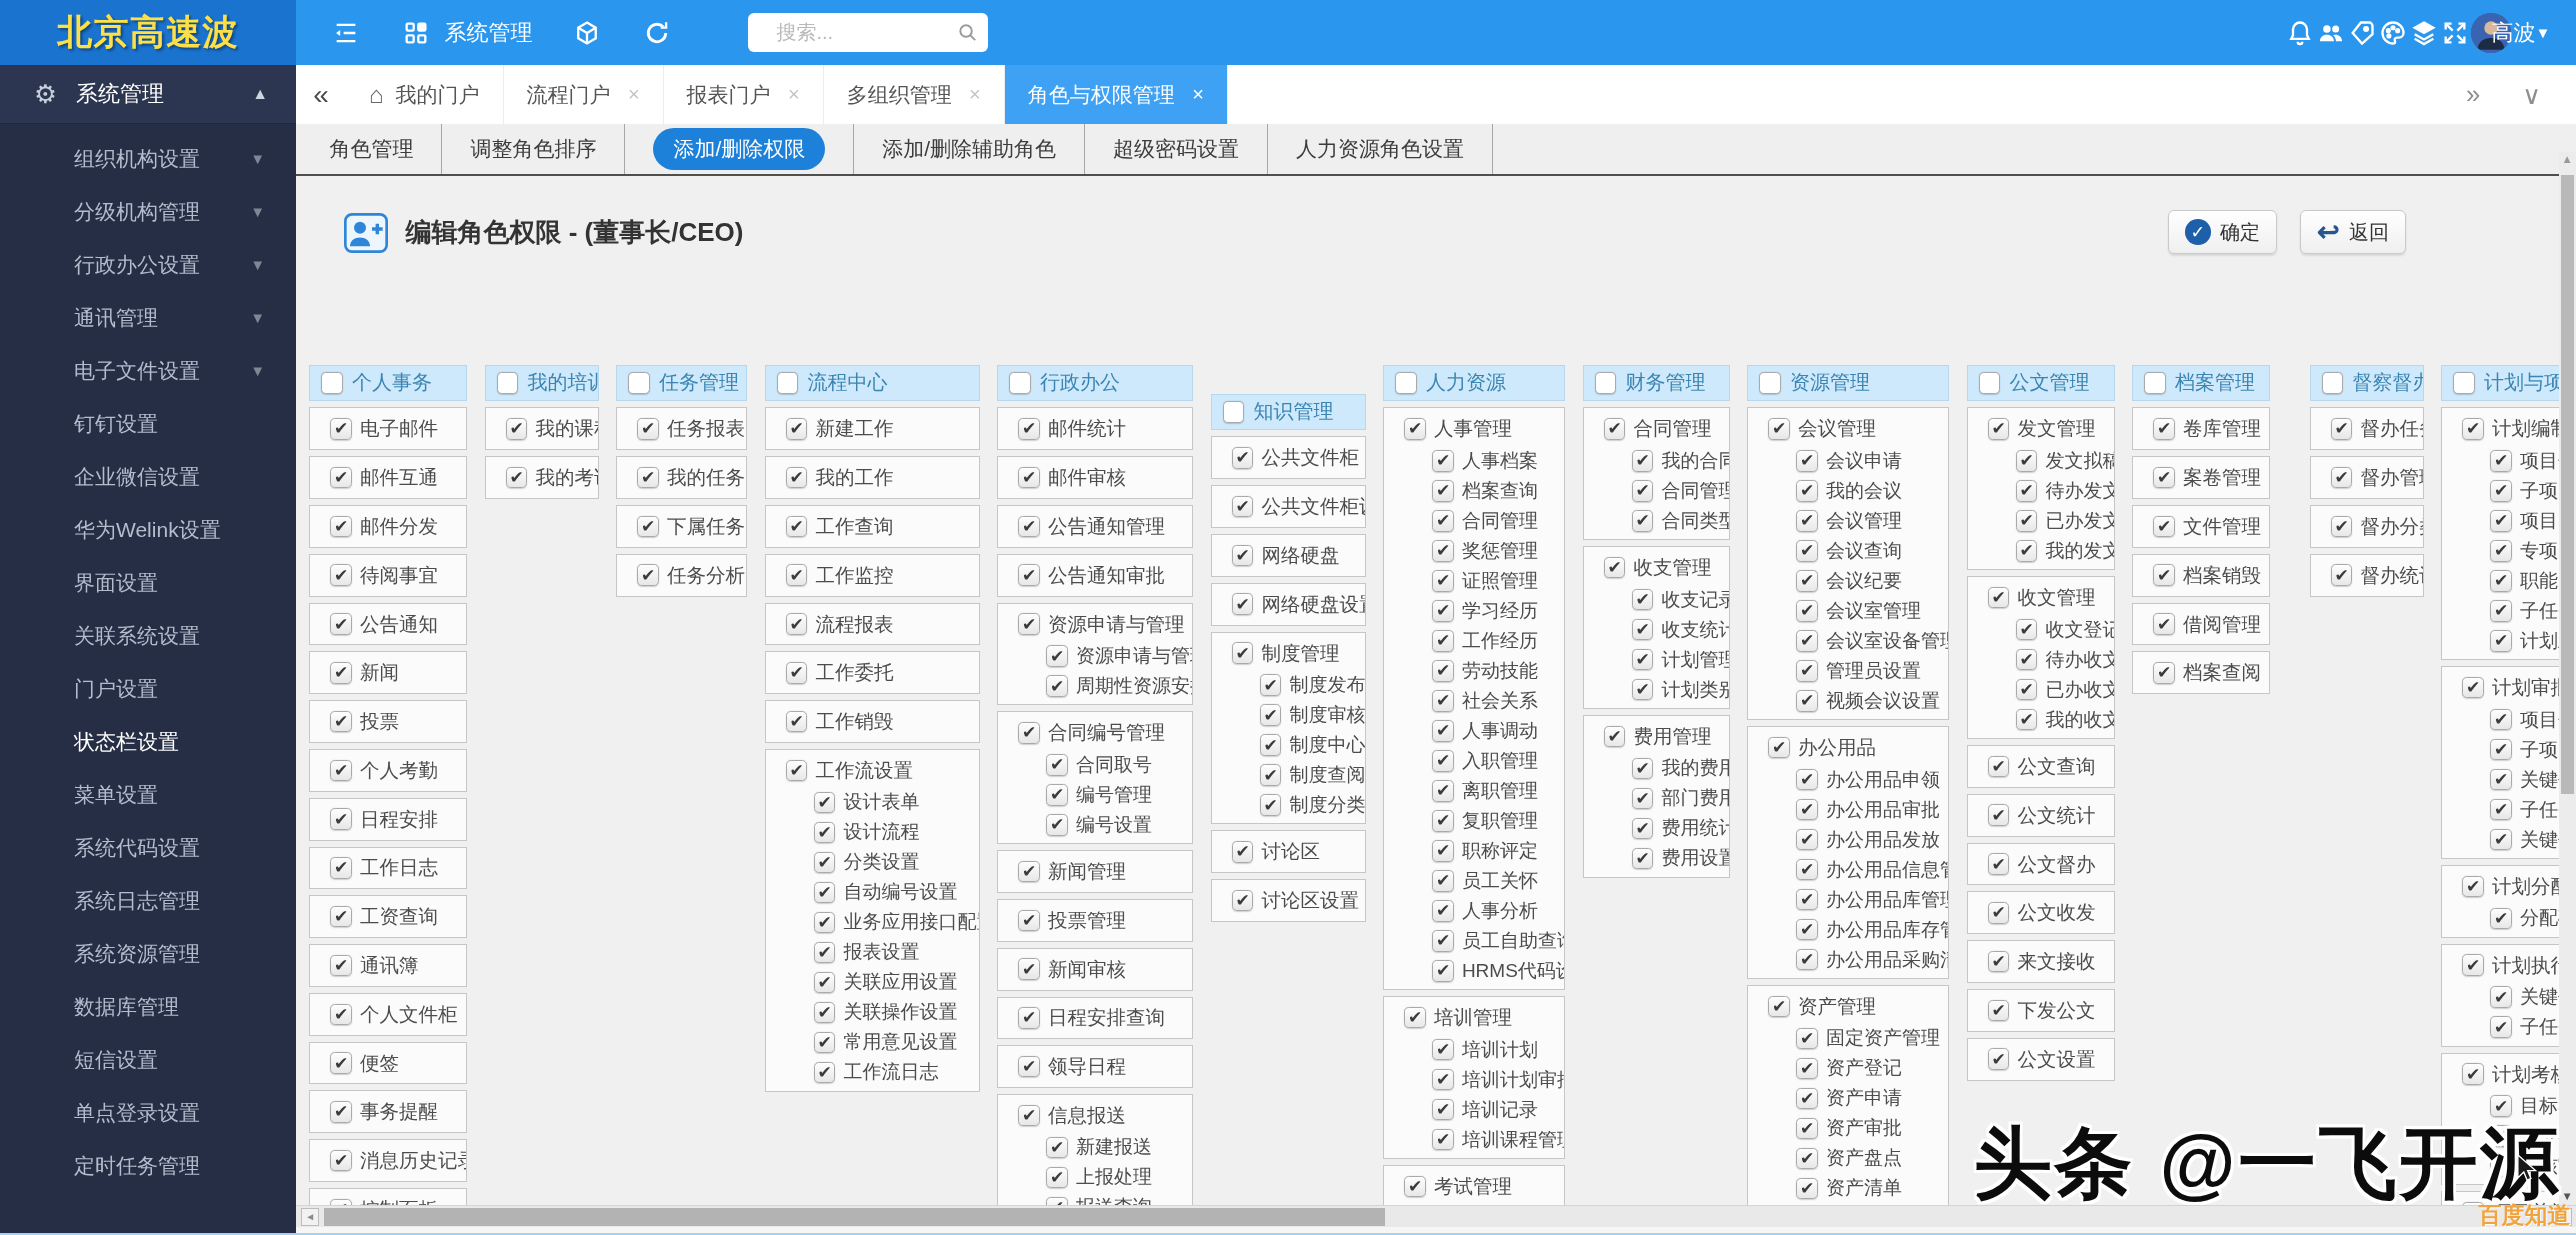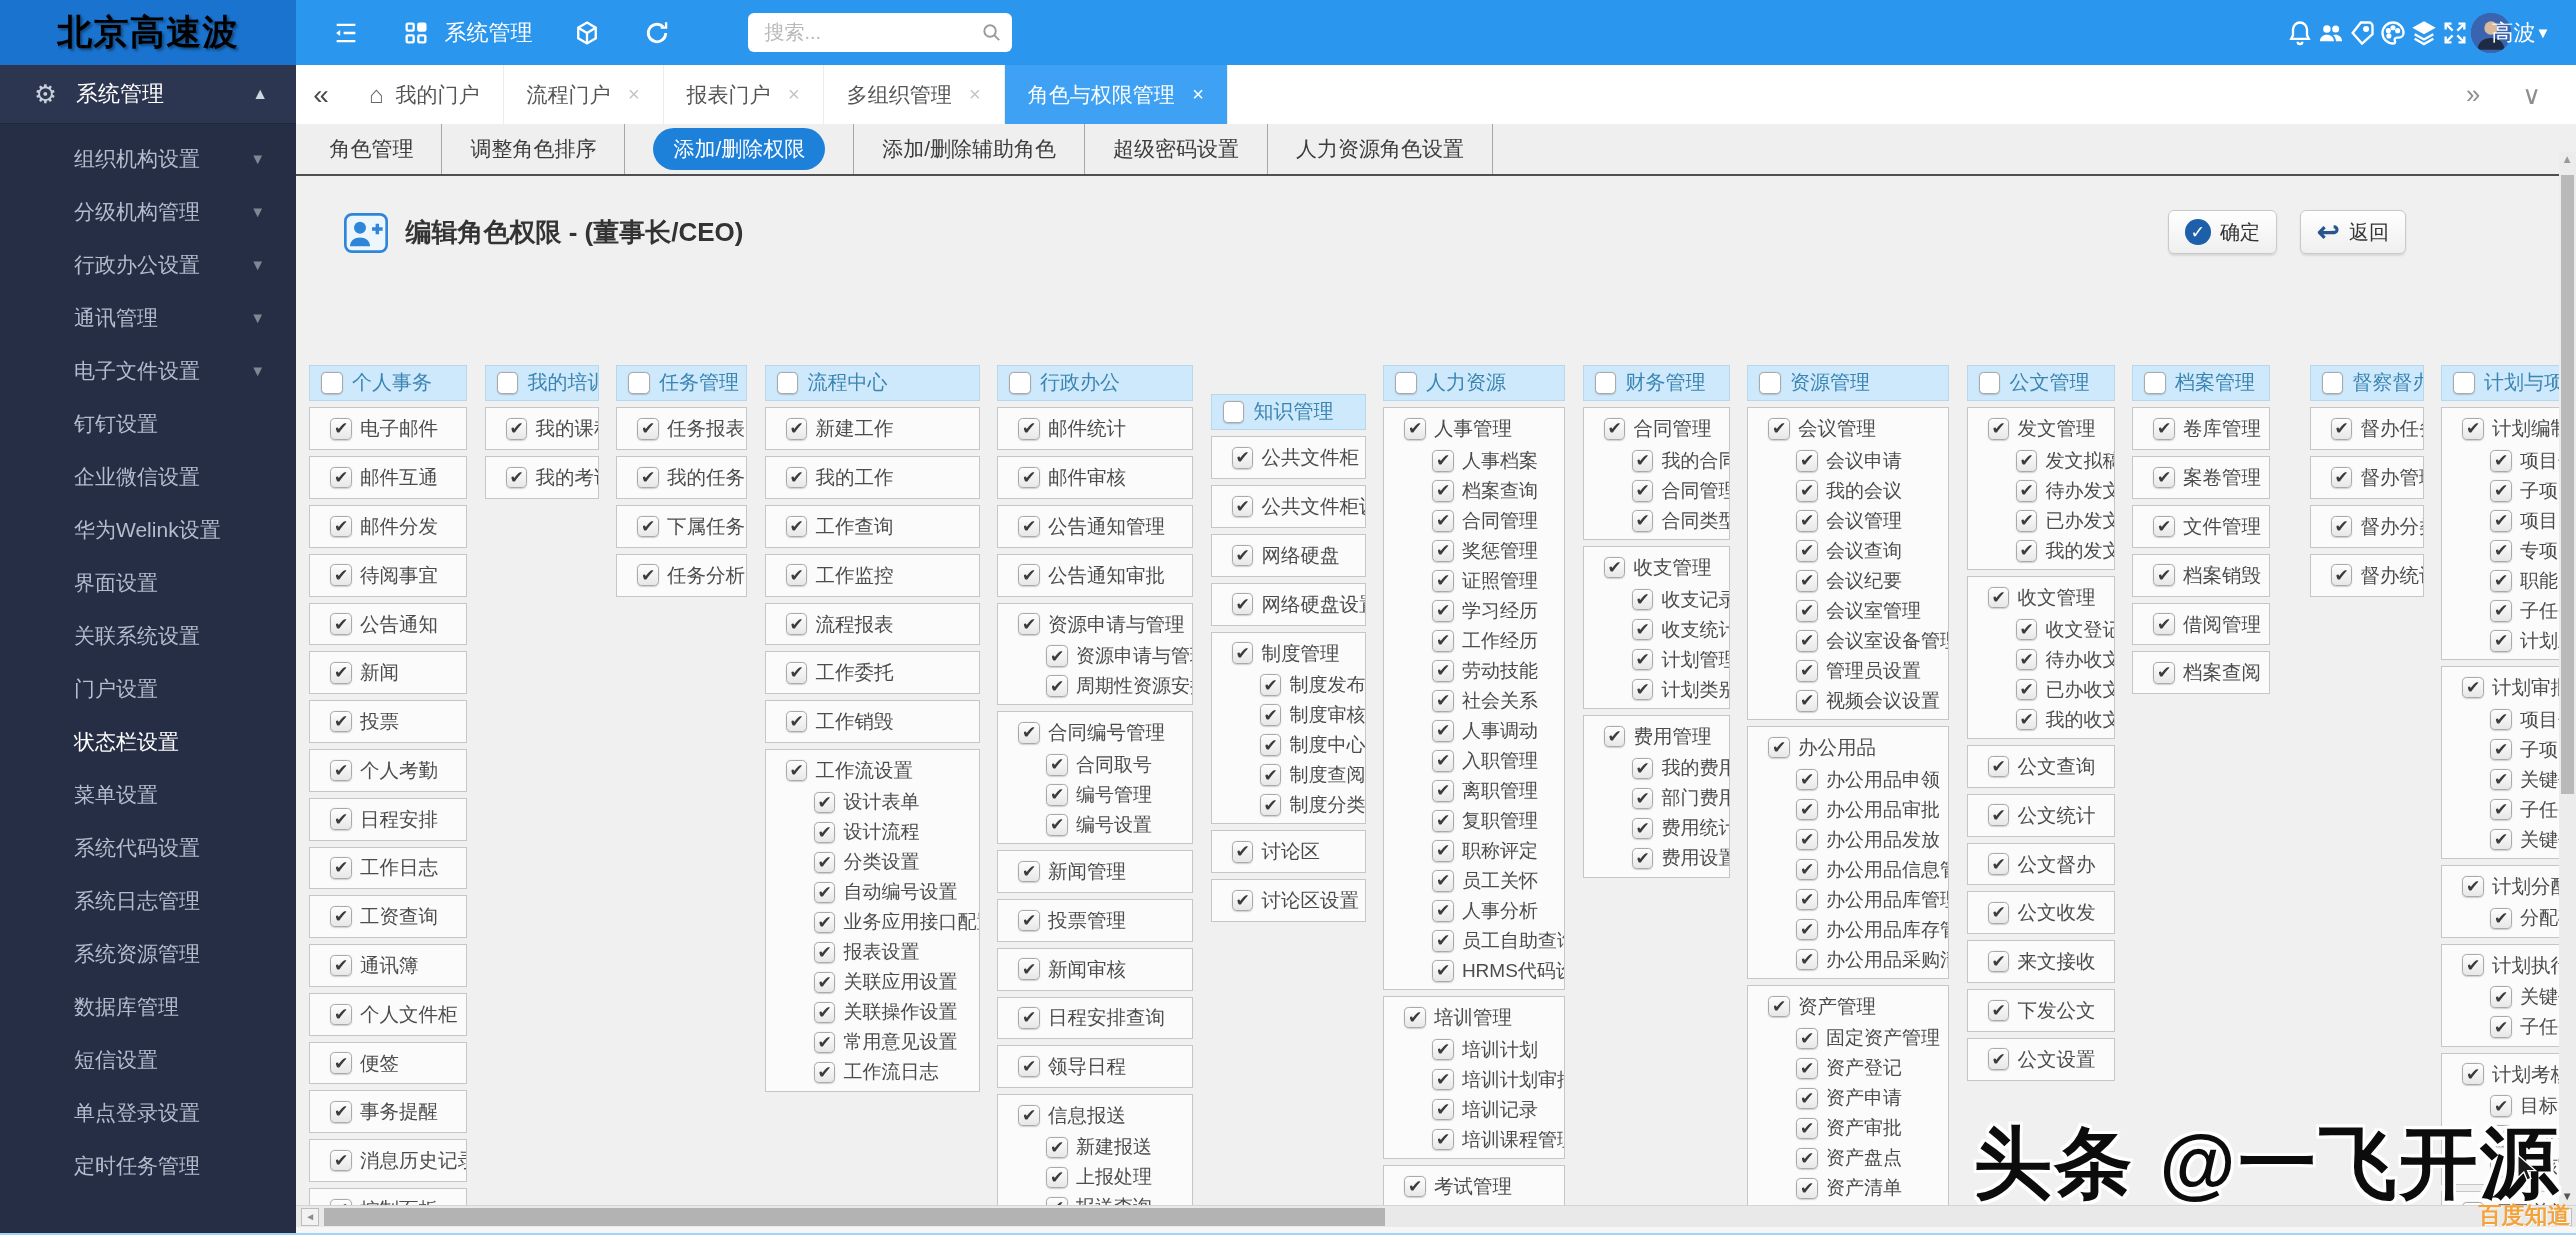--- a/index.html
+++ b/index.html
@@ -1,27 +1,27 @@
 <!DOCTYPE html>
 <html style="font-size:10.8px"><head>
 <meta charset="utf-8">
 <style>
 *{margin:0;padding:0;box-sizing:border-box}
 html,body{width:2576px;height:1236px;overflow:hidden}
 body{font-family:"Liberation Sans","DejaVu Sans",sans-serif;background:#f0f0f0;position:relative}
 
 .topbar{position:absolute;left:0;top:0;width:2576px;height:65px;background:#2b96ee;display:flex;z-index:10}
-.logo{width:296px;height:65px;background:#1a73cf;color:#000000;font-size:35px;font-weight:900;display:flex;align-items:center;justify-content:center;letter-spacing:1.3px;text-shadow:2px 2px 2.7px rgba(0,0,0,.4);flex:none}
+.logo{width:296px;height:65px;background:#1a73cf;color:#fde047;font-size:35px;font-weight:900;display:flex;align-items:center;justify-content:center;letter-spacing:1.3px;text-shadow:2px 2px 2.7px rgba(0,0,0,.4);flex:none}
 .tb-main{flex:1;display:flex;align-items:center}
 .tb-left{display:flex;align-items:center;gap:39px;padding-left:34px}
 .icn{width:31px;height:31px;display:flex;align-items:center;justify-content:center}
 .icn svg{width:28px;height:28px}
 .sysgrp{display:flex;align-items:center;gap:13.4px;color:#fff;font-size:22px}
 .search{position:relative;margin-left:37px}
-.search input{width:264px;height:39px;border:none;border-radius:6px;padding:0 42px 0 16px;font-size:20px;color:#a16207;outline:none;background:#fff}
+.search input{width:240px;height:39px;border:none;border-radius:6px;padding:0 42px 0 28px;font-size:20px;color:#a16207;outline:none;background:#fff}
 .search input::placeholder{color:#b9b9b9}
 .search .sic{position:absolute;right:9.4px;top:8px;width:23px;height:23px}
 .tb-right{margin-left:auto;display:flex;align-items:center;padding-right:25.6px}
 .avatar{width:40px;height:40px;border-radius:50%;overflow:hidden;background:#3a63b0;flex:none}
 .uname{color:#fff;font-size:22px;margin-left:-19px}
 .ucaret{color:#fff;font-size:15px}
 
 .sidebar{position:absolute;left:0;top:65px;width:296px;height:1171px;background:#252e44;overflow:hidden;z-index:5}
 .side-root{height:59px;background:#2c3650;border-bottom:1.3px solid #1d263a;display:flex;align-items:center;color:#fff;font-size:22px}
 .side-root .gear{margin:0 19px 0 34px;font-size:25.6px;color:#c9cfdb}

